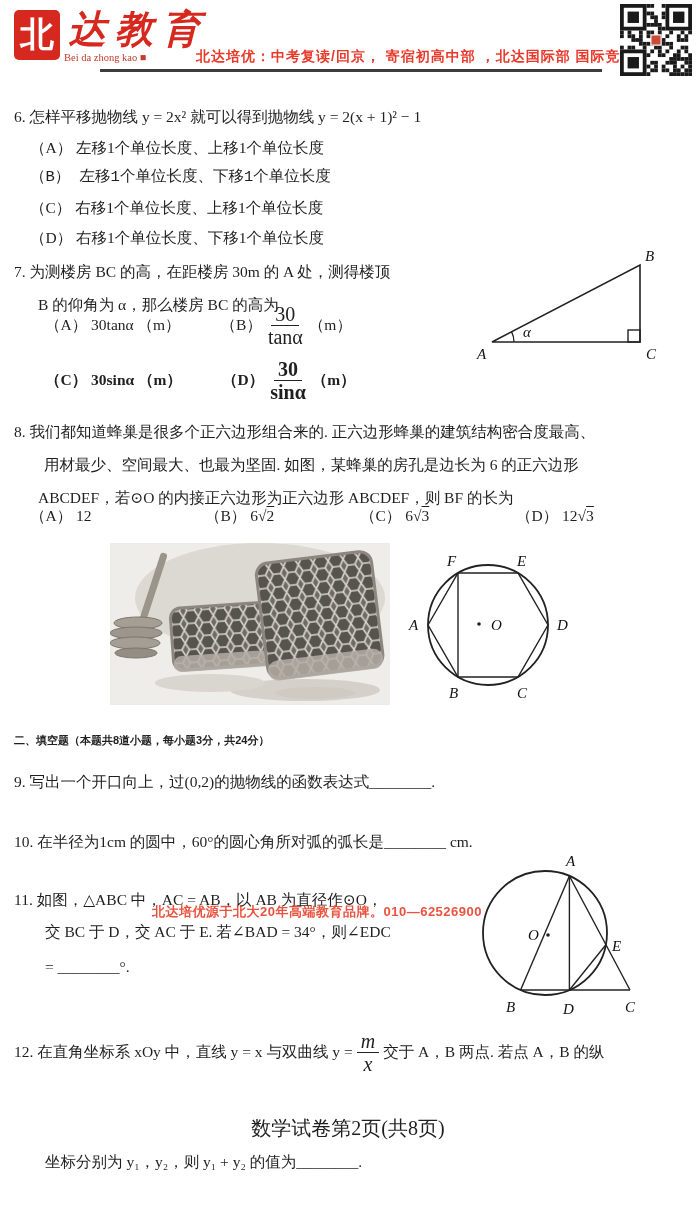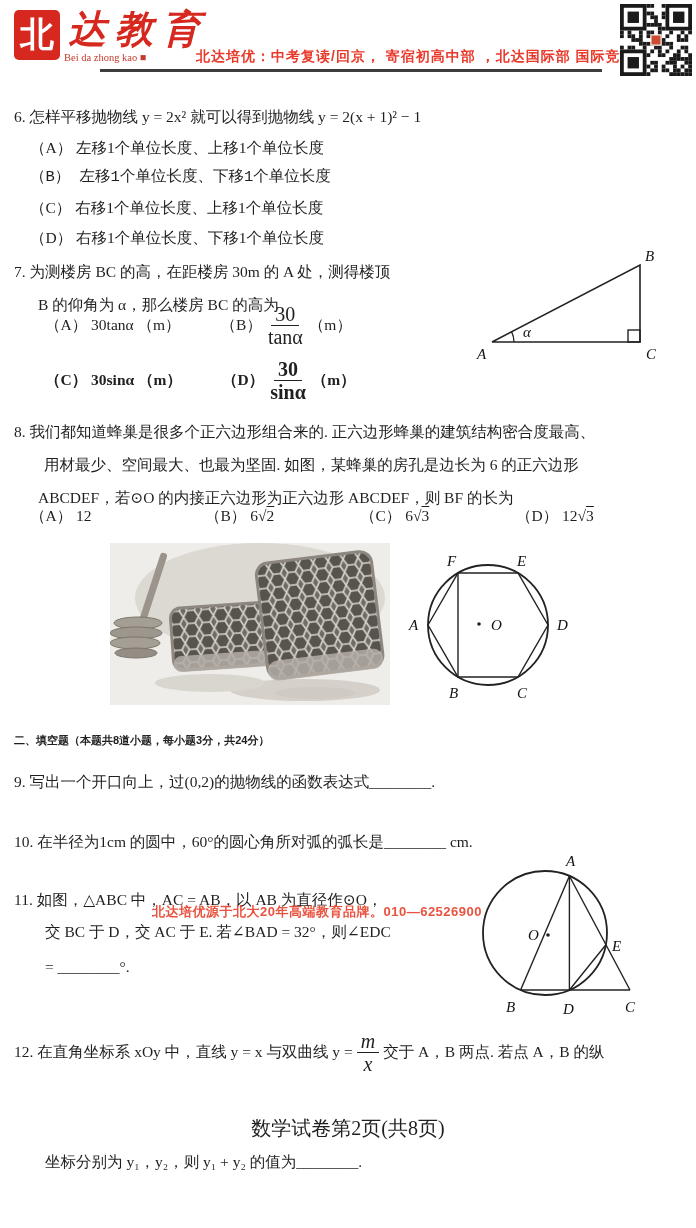--- a/index.html
+++ b/index.html
@@ -275,21 +275,21 @@
     <text class="dlabel" x="112" y="150">C</text>
     <text class="dlabel" x="86" y="82">O</text>
   </svg>
 
   <div class="abs line bold-cn" style="left:14px; top:722px;">二、填空题（本题共8道小题，每小题3分，共24分）</div>
 
   <div class="abs line" style="left:14px; top:760px;">9.  写出一个开口向上，过(0,2)的抛物线的函数表达式________.</div>
   <div class="abs line" style="left:14px; top:820px;">10.  在半径为1cm 的圆中，60°的圆心角所对弧的弧长是________ cm.</div>
 
   <div class="abs line" style="left:14px; top:878px;">11.  如图，△ABC 中，AC = AB，以 AB 为直径作⊙O，</div>
-  <div class="abs line" style="left:45px; top:910px;">交 BC 于 D，交 AC 于 E. 若∠BAD = 32°，则∠EDC</div>
+  <div class="abs line" style="left:45px; top:910px;">交 BC 于 D，交 AC 于 E. 若∠BAD = 34°，则∠EDC</div>
   <div class="abs line" style="left:45px; top:945px;">= ________°.</div>
   <div class="watermark">北达培优源于北大20年高端教育品牌。010—62526900</div>
 
   <svg class="abs" style="left:462px; top:852px;" width="234" height="170" viewBox="0 0 234 170">
     <circle cx="83" cy="81" r="62" fill="none" stroke="#222" stroke-width="1.8"></circle>
     <line x1="107.4" y1="24" x2="58.6" y2="138" stroke="#222" stroke-width="1.4"></line>
     <line x1="107.4" y1="24" x2="107.4" y2="138" stroke="#222" stroke-width="1.4"></line>
     <line x1="107.4" y1="24" x2="168" y2="138" stroke="#222" stroke-width="1.4"></line>
     <line x1="58.6" y1="138" x2="168" y2="138" stroke="#222" stroke-width="1.4"></line>
     <line x1="107.4" y1="138" x2="143.9" y2="92.7" stroke="#222" stroke-width="1.4"></line>

